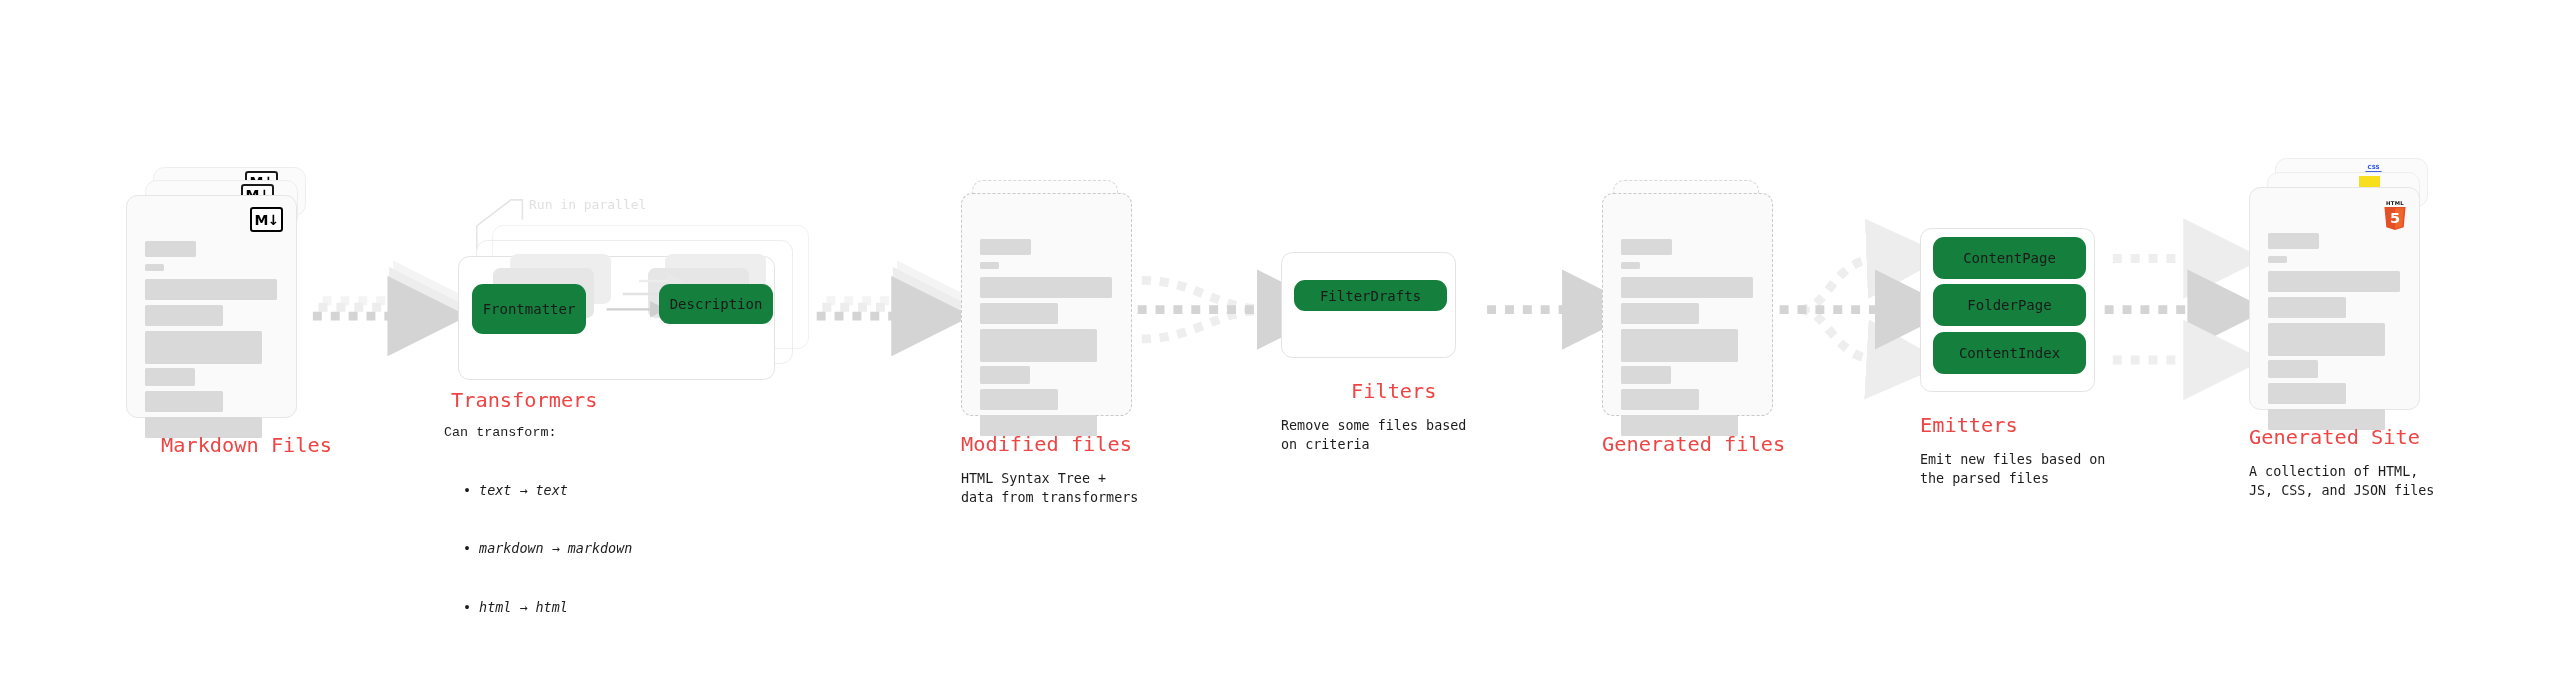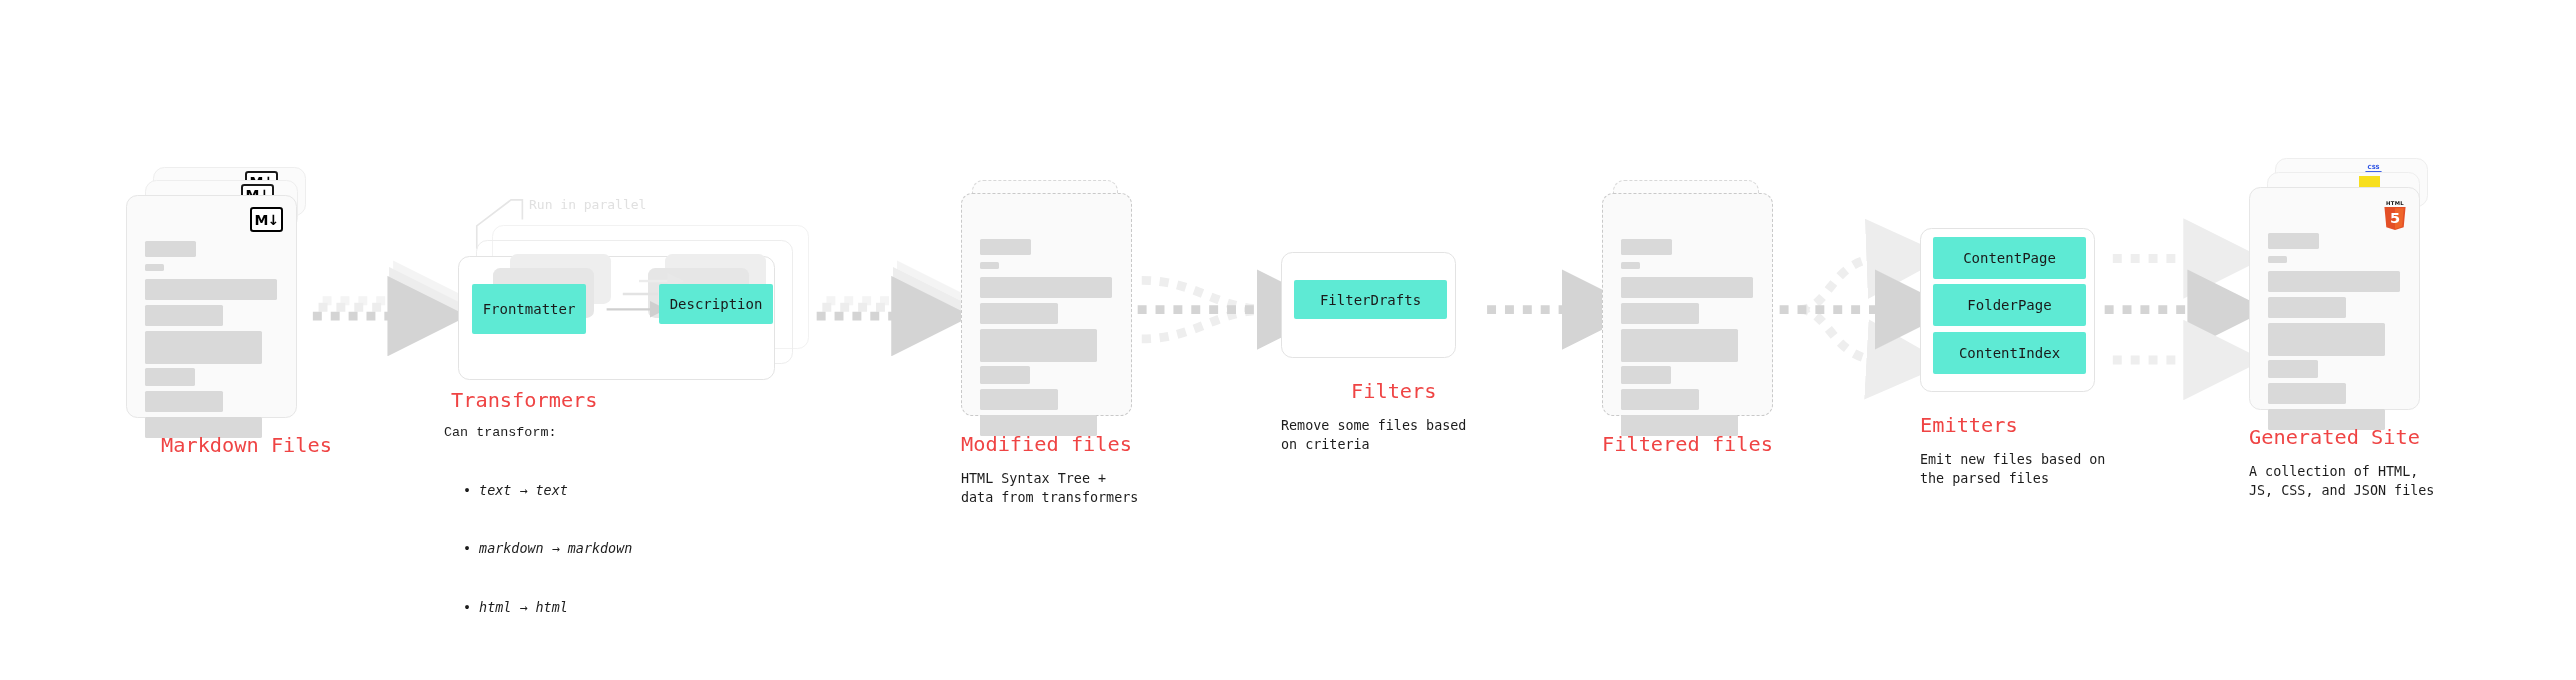--- a/index.html
+++ b/index.html
@@ -80,22 +80,22 @@
     position:absolute;
     border:1.6px solid #f2f2f2;
     border-radius:11.4px;
     background:transparent;
     box-sizing:border-box;
   }
 
   
   .chip{
     position:absolute;
-    background:#5eead4;
-    border-radius:2px;
+    background:#15803d;
+    border-radius:11px;
     display:flex;align-items:center;justify-content:center;
     font-size:14px;
     color:#1a1a1a;
     white-space:nowrap;
     box-sizing:border-box;
   }
   .chip-ghost{
     position:absolute;background:#e6e6e6;border-radius:7.3px;box-sizing:border-box;
   }
   .chip-ghost2{
@@ -263,41 +263,41 @@
       <div class="skel" style="left:18px;top:221px;width:117px;height:21px;"></div>
     </div>
 
     <div class="title" style="left:961px;top:432px;">Modified files</div>
     <div class="subtitle" style="left:961px;top:469px;">HTML Syntax Tree +
 data from transformers</div>
   </div>
 
   <div>
     <div class="group-box" style="left:1281px;top:252px;width:175px;height:106px;"></div>
-    <div class="chip" style="left:1294px;top:280px;width:153px;height:39px;">FilterDrafts</div>
+    <div class="chip" style="left:1294px;top:280px;width:153px;height:31px;">FilterDrafts</div>
 
     <div class="title" style="left:1351px;top:379px;">Filters</div>
     <div class="subtitle" style="left:1281px;top:416px;">Remove some files based
 on criteria</div>
   </div>
 
   <div>
     <div class="doc-ghost dashed" style="left:1613px;top:180px;width:146px;height:49px;"></div>
     <div class="doc dashed" style="left:1602px;top:193px;width:171px;height:223px;">
       <div class="skel" style="left:18px;top:45px;width:51px;height:16.3px;"></div>
       <div class="skel" style="left:18px;top:68px;width:18.7px;height:6.5px;"></div>
       <div class="skel" style="left:18px;top:83px;width:132px;height:21px;"></div>
       <div class="skel" style="left:18px;top:109px;width:78px;height:21px;"></div>
       <div class="skel" style="left:18px;top:135px;width:117px;height:32.5px;"></div>
       <div class="skel" style="left:18px;top:172px;width:50px;height:18px;"></div>
       <div class="skel" style="left:18px;top:195px;width:78px;height:21px;"></div>
       <div class="skel" style="left:18px;top:221px;width:117px;height:21px;"></div>
     </div>
 
-    <div class="title" style="left:1602px;top:432px;">Filtered files</div>
+    <div class="title" style="left:1602px;top:432px;">Generated files</div>
   </div>
 
   <div>
     <div class="group-box" style="left:1920px;top:228px;width:175px;height:164px;"></div>
     <div class="chip" style="left:1933px;top:237px;width:153px;height:42px;">ContentPage</div>
     <div class="chip" style="left:1933px;top:284px;width:153px;height:42px;">FolderPage</div>
     <div class="chip" style="left:1933px;top:332px;width:153px;height:42px;">ContentIndex</div>
 
     <div class="title" style="left:1920px;top:413px;">Emitters</div>
     <div class="subtitle" style="left:1920px;top:450px;">Emit new files based on

